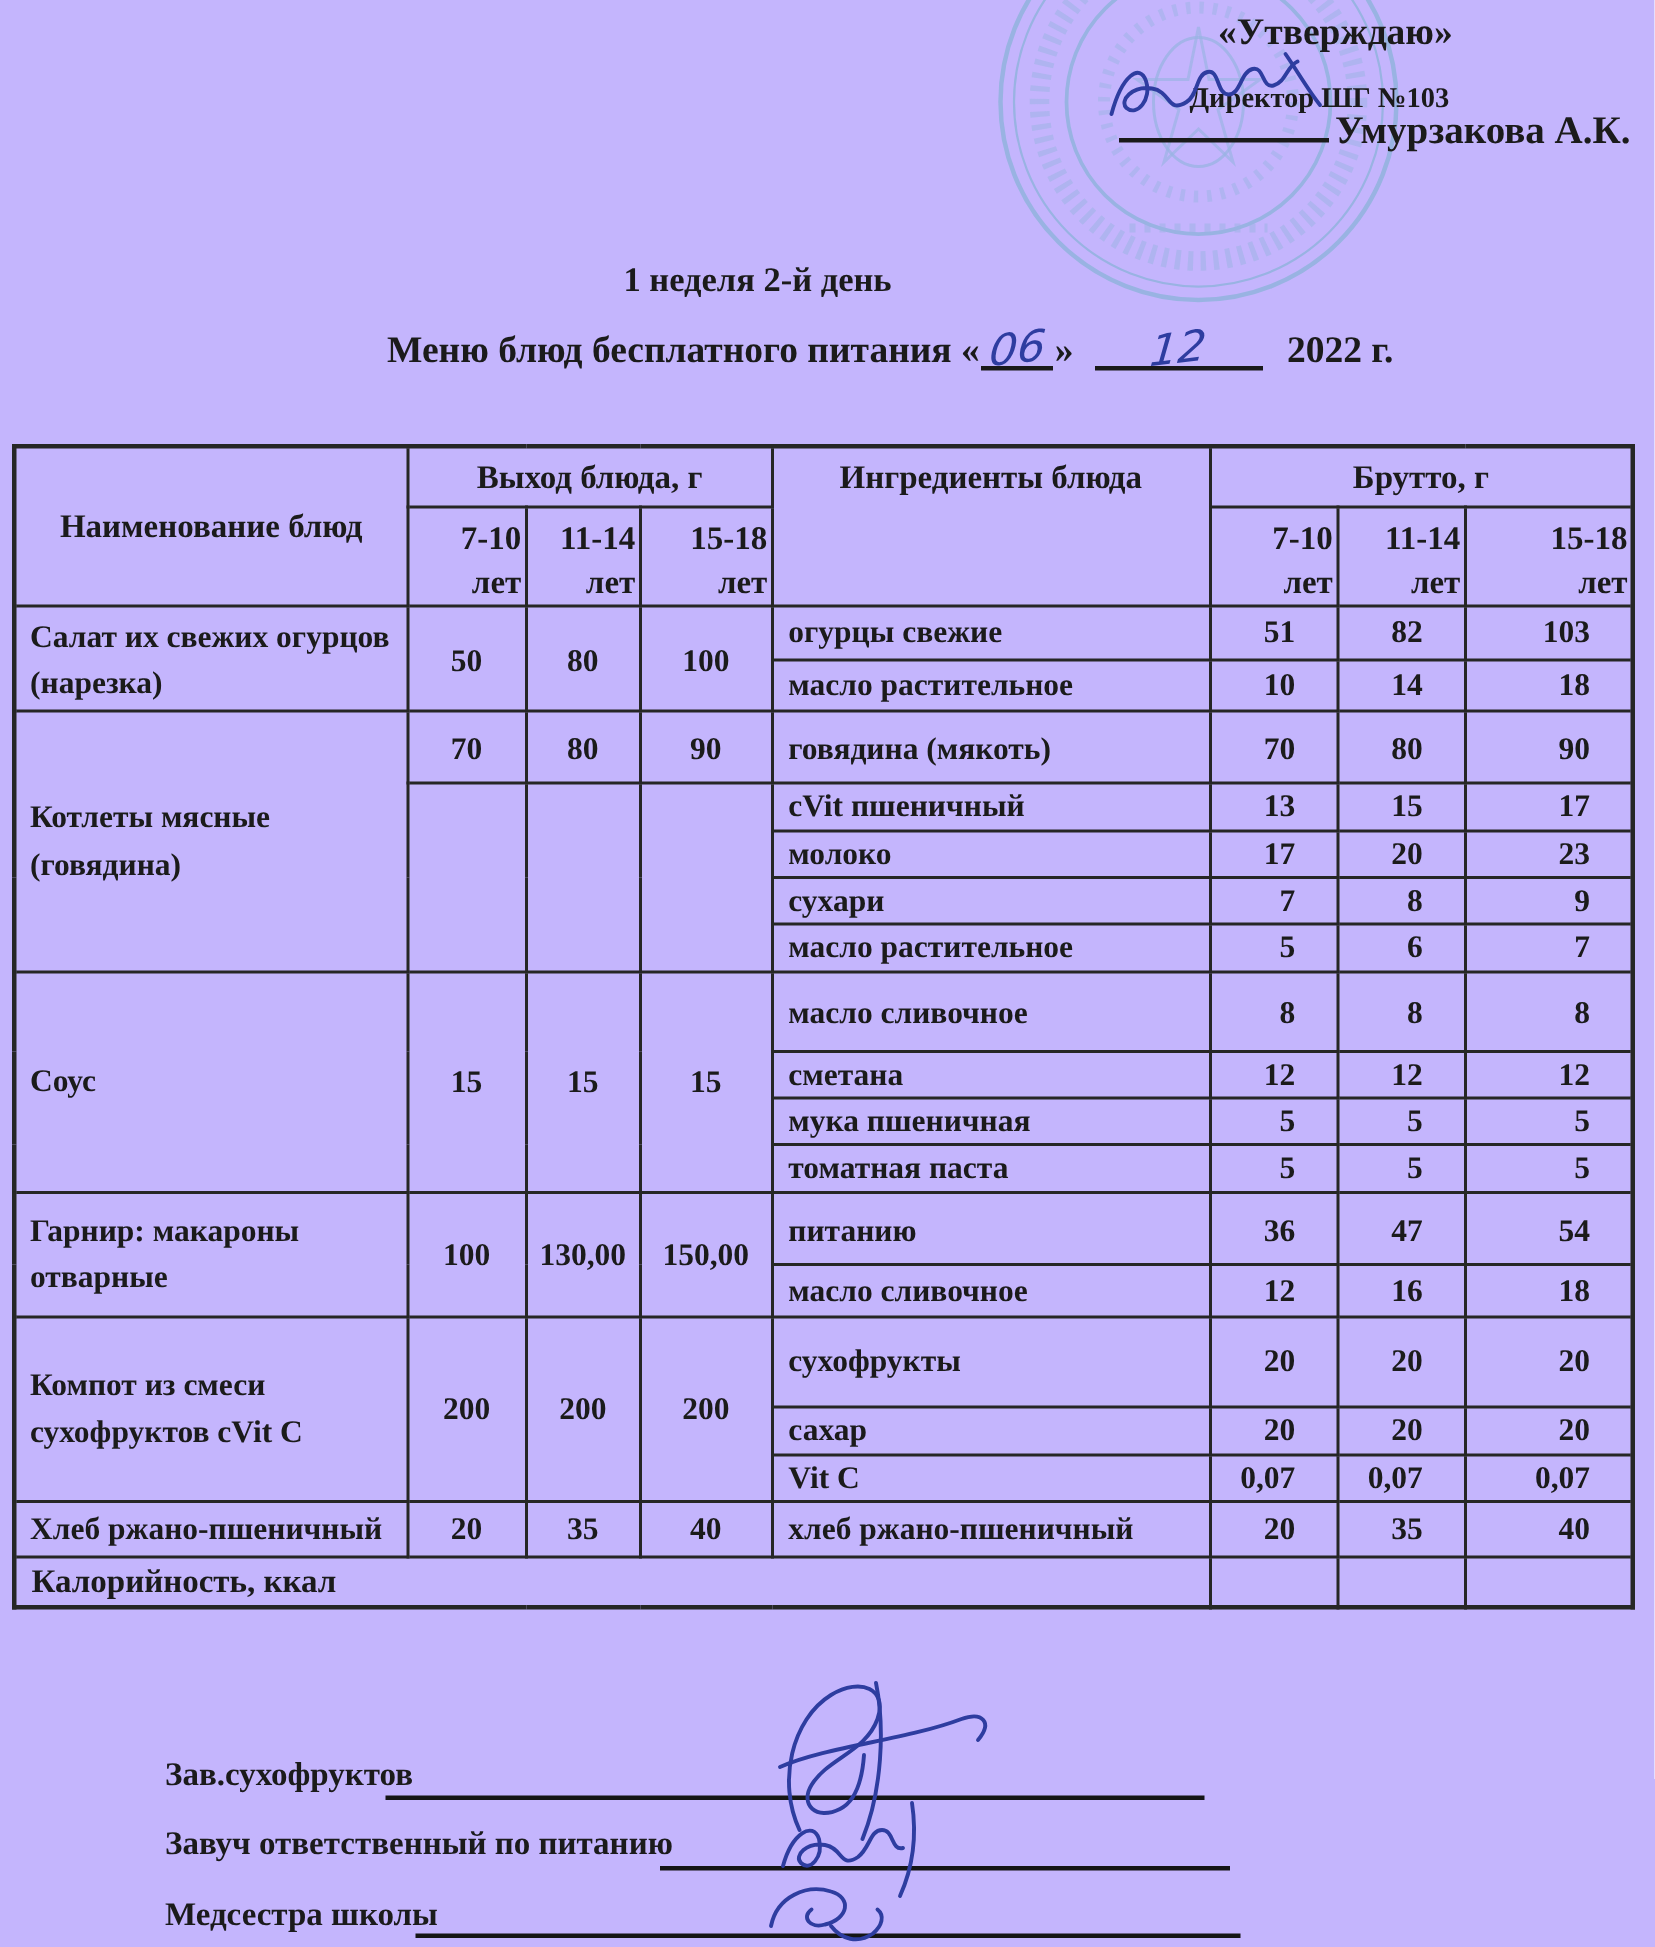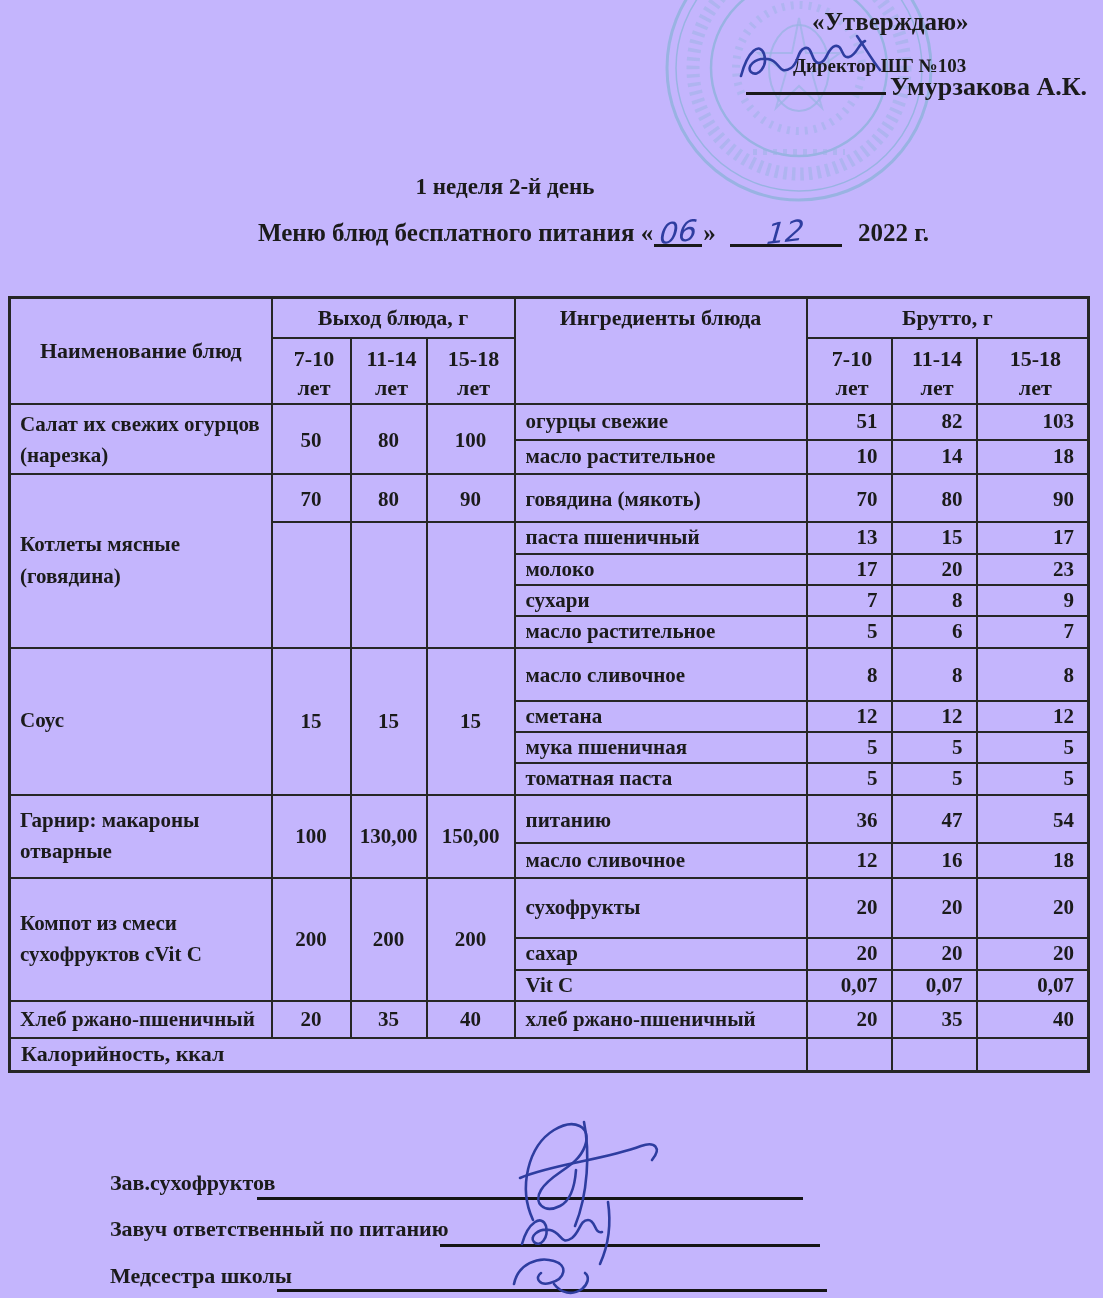--- a/index.html
+++ b/index.html
@@ -28,27 +28,27 @@
   .hand { font-family:"DejaVu Sans", sans-serif; font-style:italic; font-weight:normal;
           color:var(--ink,#2e3da0); font-size:29px; display:inline-block;
           transform:skewX(-12deg) rotate(-7deg); position:relative; top:1px; }
   
   table.menu { position:absolute; left:8px; top:296px; width:1079px;
                border-collapse:collapse; table-layout:fixed; }
   table.menu th, table.menu td { border:2px solid #262626; font-weight:bold; overflow:hidden; }
   table.menu { border:3px solid #262626; }
   th { font-size:22px; padding:2px 4px; vertical-align:middle; text-align:center; }
   th.ing-h { vertical-align:top; padding-top:6px; }
-  th.age { text-align:center; vertical-align:top; padding:5px 2px 0 8px; line-height:1.35;border-radius:29px; }
+  th.age { text-align:right; vertical-align:top; padding:5px 2px 0 8px; line-height:1.35; }
   td { font-size:21px; padding:1px 6px; line-height:1.3; }
   td.dish { vertical-align:middle; white-space:pre-line; padding-left:9px; line-height:1.5; }
   td.vtop { vertical-align:top; padding-top:4px; }
   td.out  { text-align:center; vertical-align:middle; }
   td.ing  { text-align:left; vertical-align:middle; padding-left:10px; }
-  td.num  { text-align:right; vertical-align:middle; padding-right:13px; }
+  td.num  { text-align:right; vertical-align:middle; padding-right:27px; }
   td.cal  { text-align:left; padding-left:10px; font-size:22px; }
   
   .f-label { position:absolute; font-size:22px; white-space:nowrap; }
   .f-line  { position:absolute; border-bottom:3px solid #151515; height:28px; }
   .sig { position:absolute; color:var(--ink,#2e3da0); }
   .sig path, .sig-blank path { fill:none; stroke:currentColor; stroke-width:2.6;
         stroke-linecap:round; stroke-linejoin:round; }
   .sig-blank svg { color:var(--ink,#2e3da0); }
 </style>
 </head>
@@ -140,21 +140,21 @@
         <td class="out vtop">90</td>
         <td class="ing vtop">говядина (мякоть)</td>
         <td class="num vtop">70</td>
         <td class="num vtop">80</td>
         <td class="num vtop">90</td>
       </tr>
       <tr style="height:32px">
         <td class="out" rowspan="4"></td>
         <td class="out" rowspan="4"></td>
         <td class="out" rowspan="4"></td>
-        <td class="ing">паста пшеничный</td>
+        <td class="ing">сVit пшеничный</td>
         <td class="num">13</td>
         <td class="num">15</td>
         <td class="num">17</td>
       </tr>
       <tr style="height:23px">
         <td class="ing">молоко</td>
         <td class="num">17</td>
         <td class="num">20</td>
         <td class="num">23</td>
       </tr>

